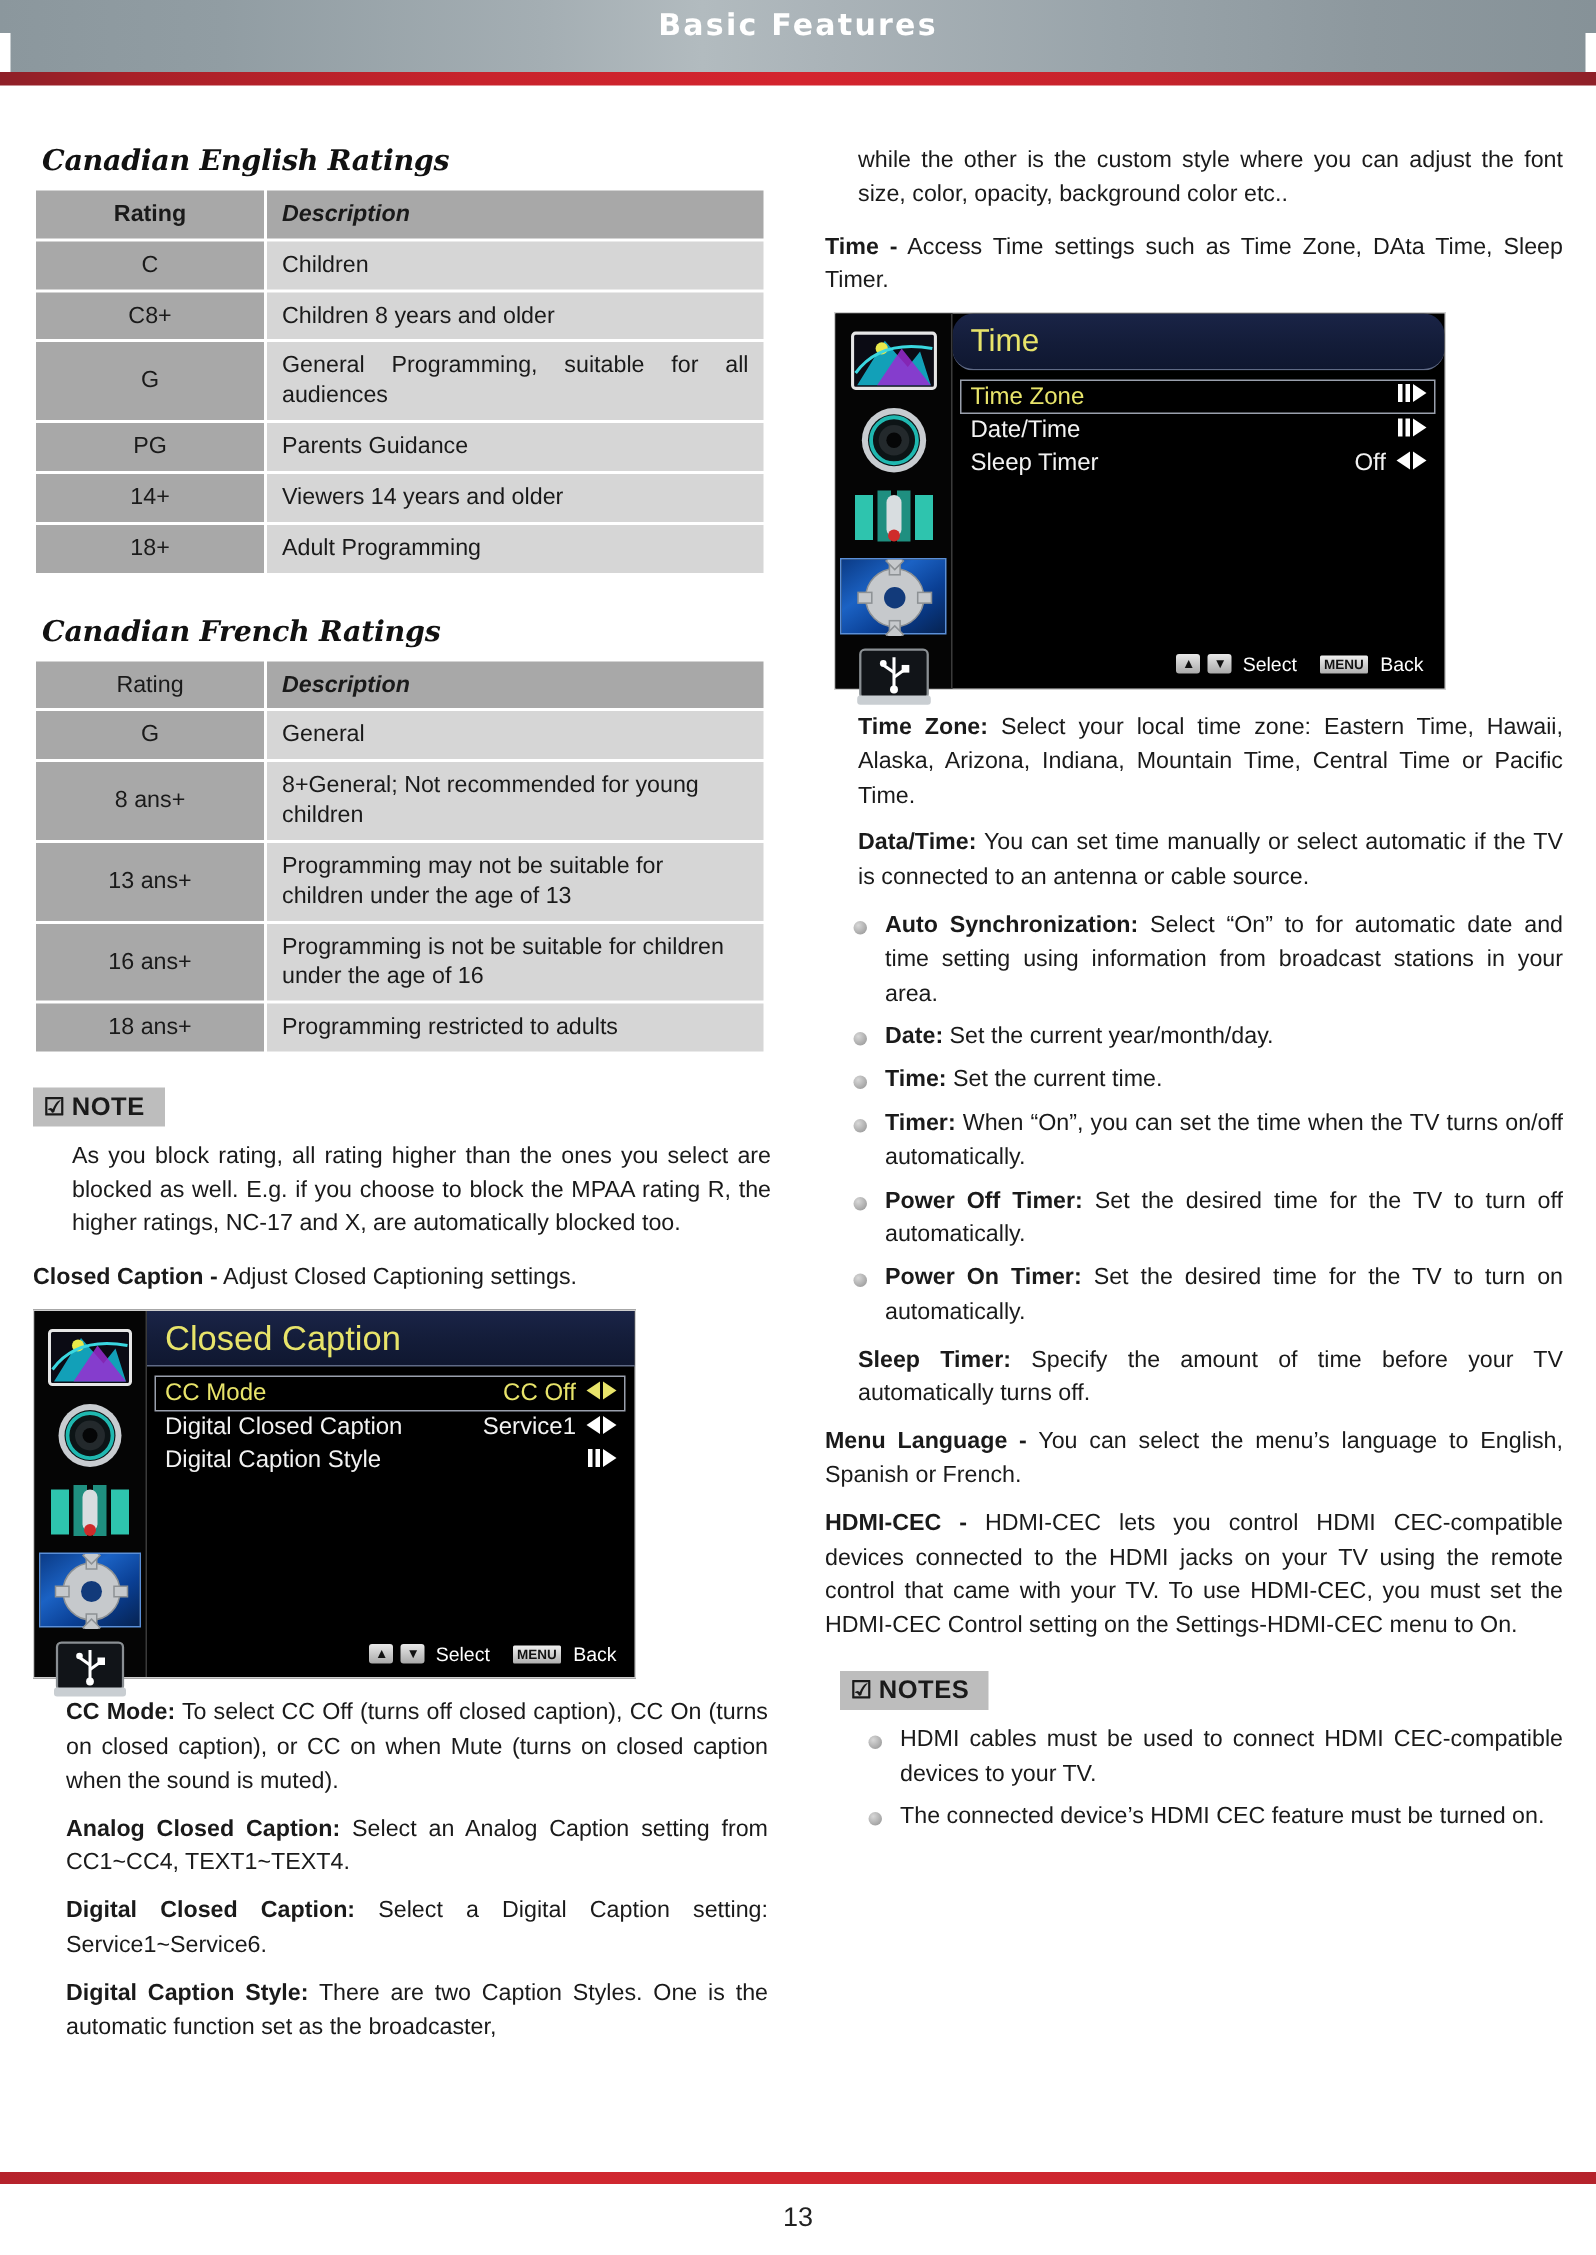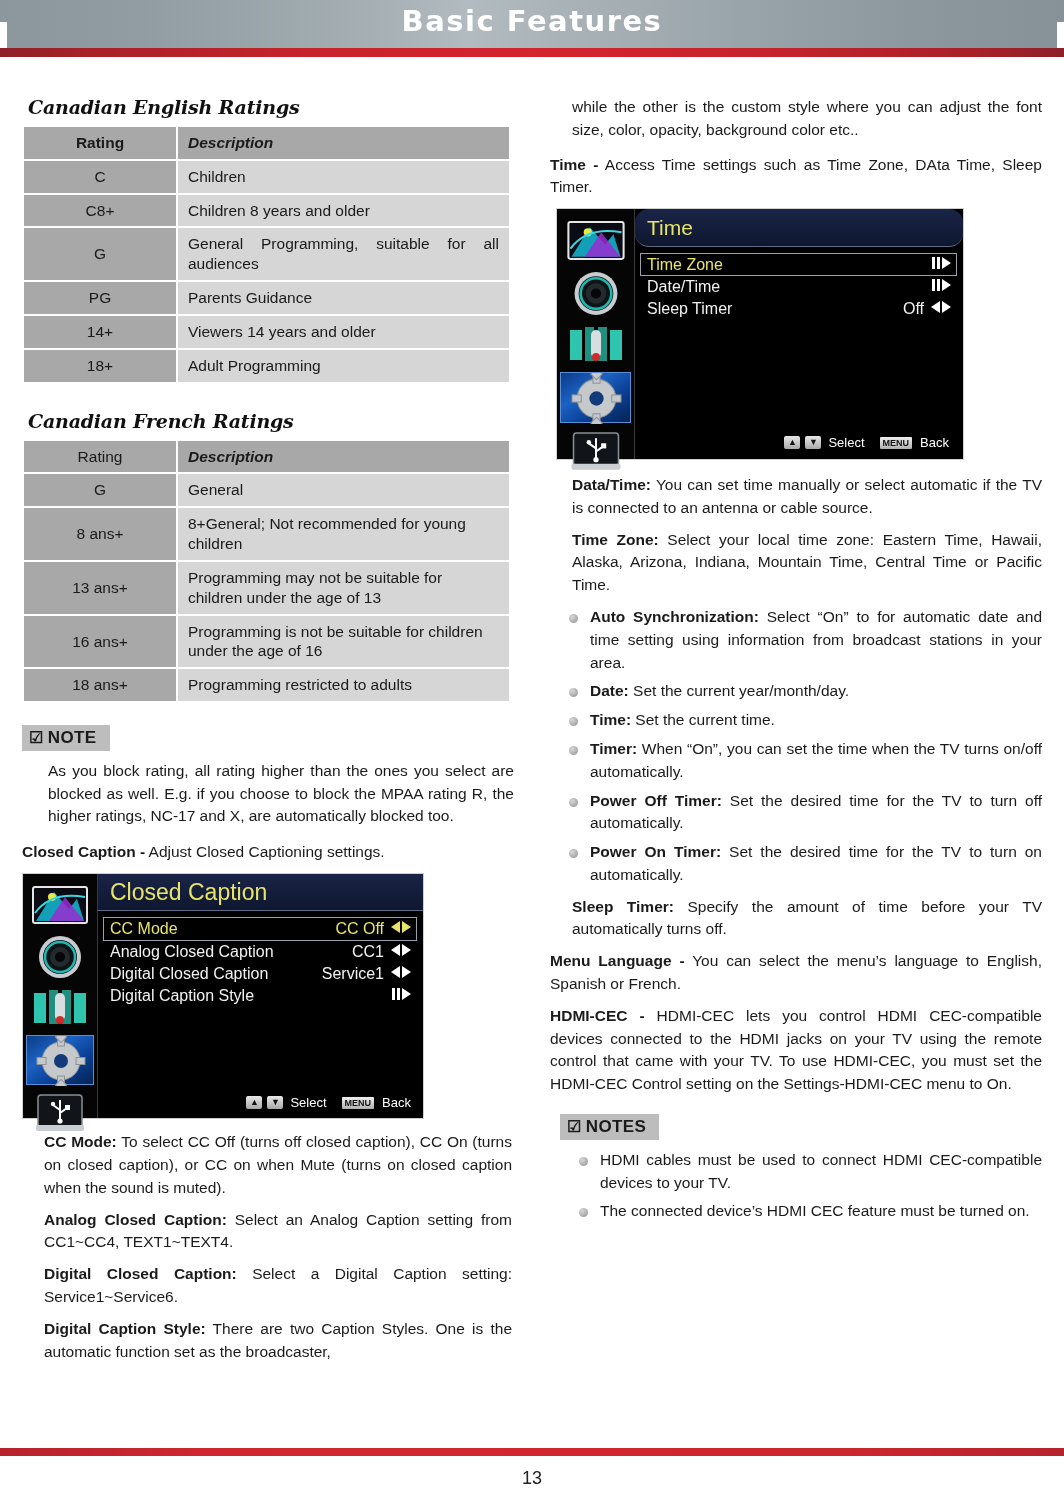--- a/index.html
+++ b/index.html
@@ -34,21 +34,21 @@
   .page-header .notch-right {
     position: absolute; right: 0; top: 22px;
     width: 7px; height: 26px;
     background: #ffffff;
   }
   .page-header .title {
     position: absolute;
     left: 0; right: 0;
     top: 4px;
     text-align: center;
-    font-size: 29px;
+    font-size: 20px;
     font-weight: bold;
     color: #ffffff;
     letter-spacing: 1.5px;
     font-family: "DejaVu Sans", sans-serif;
   }
   .header-rule {
     position: absolute;
     left: 0; top: 48px;
     width: 1064px; height: 9px;
     background: linear-gradient(to right,
@@ -406,30 +406,20 @@
         <span class="lbl">CC Mode</span>
         <span class="val">CC Off</span>
         <span class="arrow-lr">
           <svg width="22" height="14" viewBox="0 0 22 14">
               <polygon points="10,1 10,13 1,7" fill="#e8e46a"></polygon>
               <polygon points="12,1 12,13 21,7" fill="#e8e46a"></polygon>
             </svg>
         </span>
       </div>
       <div class="row" style="height:22px;font-size:16px;padding:0 5px 0 7px;">
-        <span class="lbl">Analog Closed Caption</span>
-        <span class="val">CC1</span>
-        <span class="arrow-lr">
-          <svg width="22" height="14" viewBox="0 0 22 14">
-              <polygon points="10,1 10,13 1,7" fill="#ffffff"></polygon>
-              <polygon points="12,1 12,13 21,7" fill="#ffffff"></polygon>
-            </svg>
-        </span>
-      </div>
-      <div class="row" style="height:22px;font-size:16px;padding:0 5px 0 7px;">
         <span class="lbl">Digital Closed Caption</span>
         <span class="val">Service1</span>
         <span class="arrow-lr">
           <svg width="22" height="14" viewBox="0 0 22 14">
               <polygon points="10,1 10,13 1,7" fill="#ffffff"></polygon>
               <polygon points="12,1 12,13 21,7" fill="#ffffff"></polygon>
             </svg>
         </span>
       </div>
       <div class="row" style="height:22px;font-size:16px;padding:0 5px 0 7px;">
@@ -583,24 +573,24 @@
       <span class="key" style="width:16px;height:13px;line-height:13px;font-size:9px;">▲</span>
       <span class="key" style="width:16px;height:13px;line-height:13px;font-size:9px;">▼</span>
       <span style="margin-right:10px;margin-left:2px;">Select</span>
       <span class="keymenu" style="padding:1px 3px;font-size:9px;">MENU</span>
       <span style="margin-left:3px;">Back</span>
     </div>
   </div>
 
   <div style="margin-top:14px;">
     <p class="body indent">
+      <b>Time Zone:</b><span> Select your local time zone: Eastern Time, Hawaii, Alaska, Arizona, Indiana, Mountain Time, Central Time or Pacific Time.</span>
+    </p>
+    <p class="body indent">
       <b>Data/Time:</b><span> You can set time manually or select automatic if the TV is connected to an antenna or cable source.</span>
-    </p>
-    <p class="body indent">
-      <b>Time Zone:</b><span> Select your local time zone: Eastern Time, Hawaii, Alaska, Arizona, Indiana, Mountain Time, Central Time or Pacific Time.</span>
     </p>
 
     <ul class="bul">
       <li>
         <b>Auto Synchronization:</b><span> Select “On” to for automatic date and time setting using information from broadcast stations in your area.</span>
       </li>
       <li>
         <b>Date:</b><span> Set the current year/month/day.</span>
       </li>
       <li>

